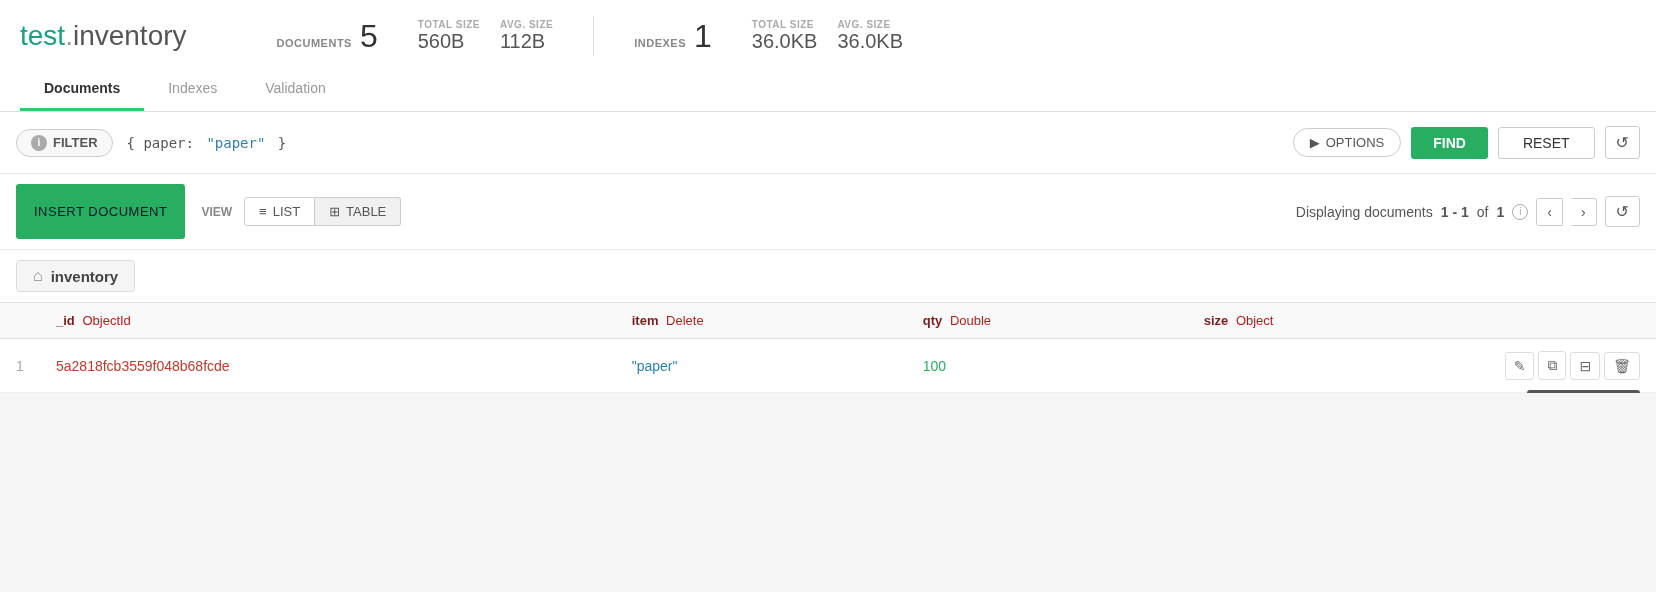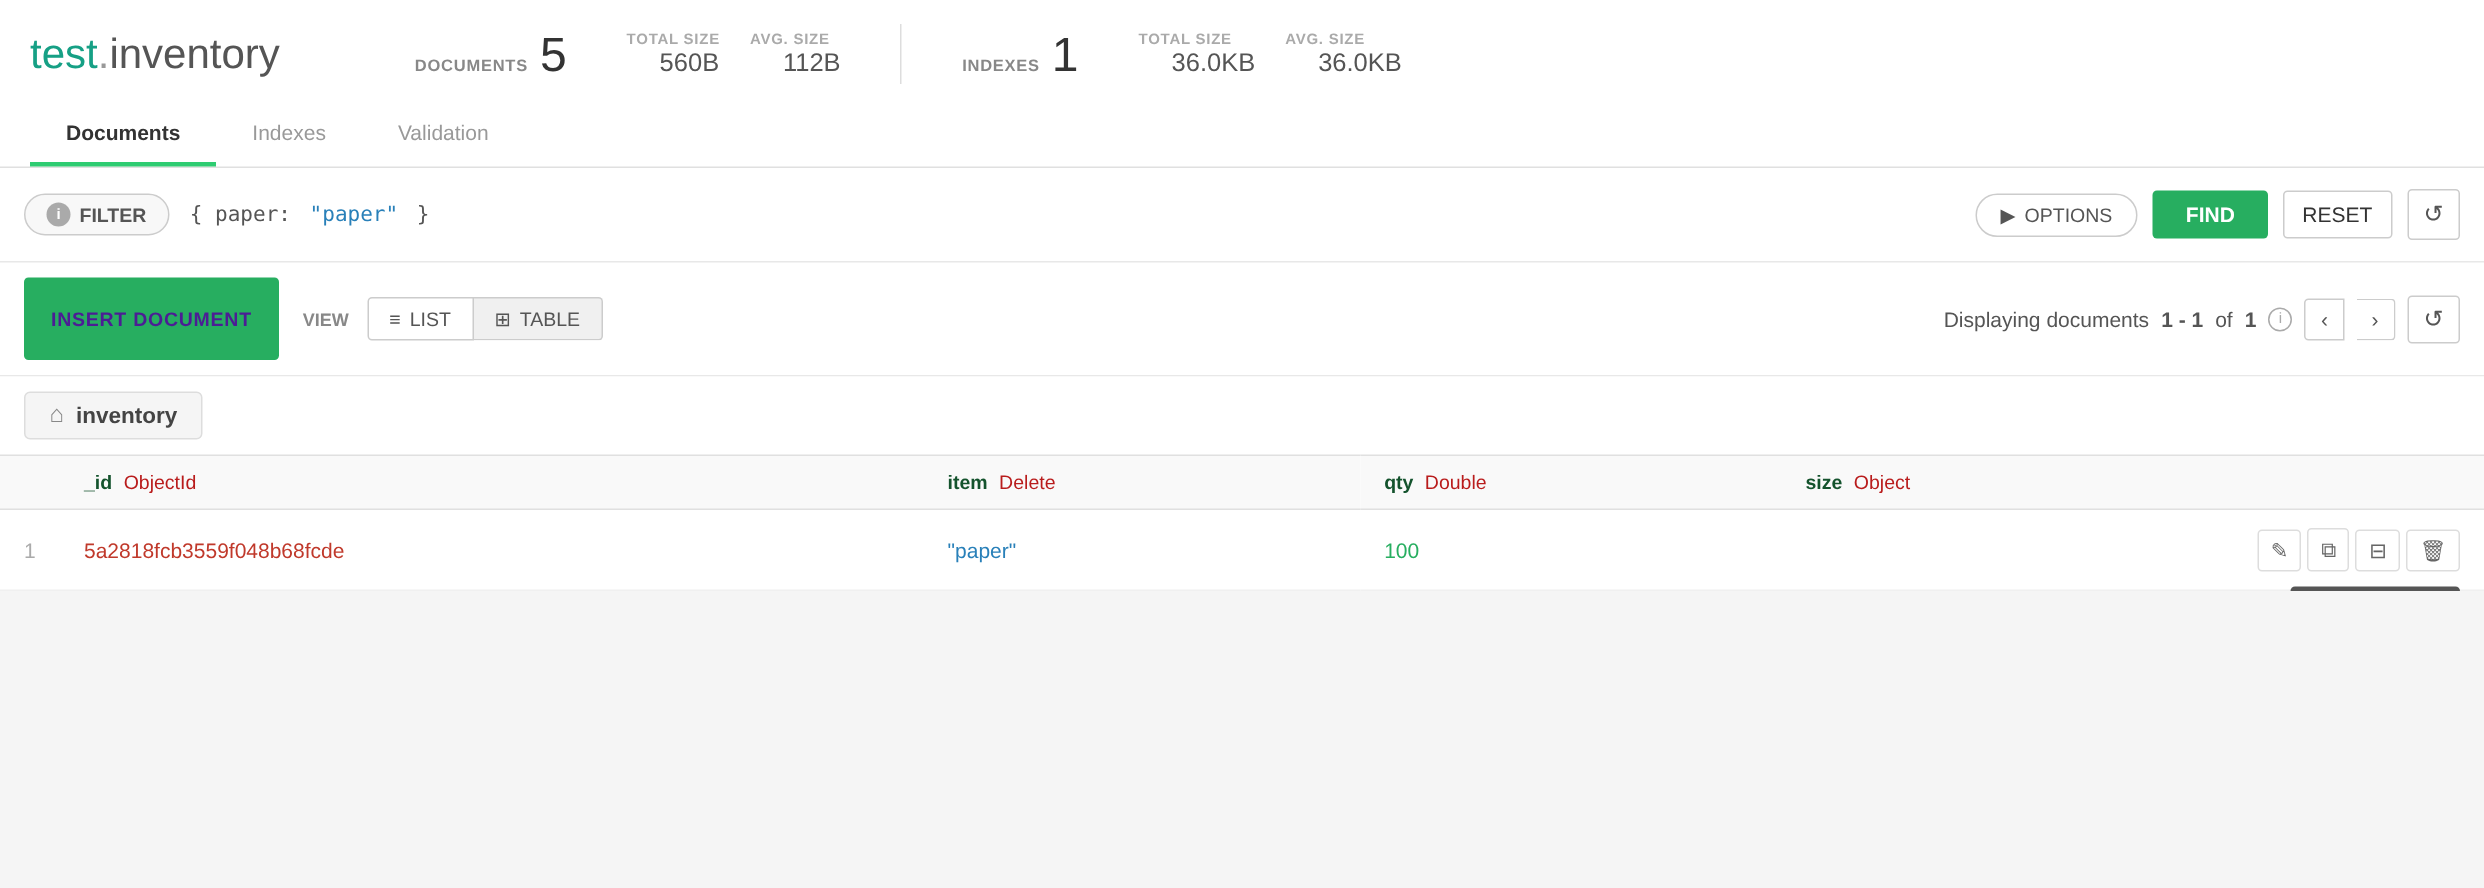--- a/index.html
+++ b/index.html
@@ -64,23 +64,22 @@
     }
 
     .stat-sub-label {
       font-size: 10px;
       font-weight: 700;
       color: #aaa;
       letter-spacing: 0.5px;
     }
 
     .stat-sub-val {
-      font-size: 17px;
-      color: #555;
-      margin-left: 22px;
+      font-size: 20px;
+      color: #555;
     }
 
     .stat-divider {
       width: 1px;
       height: 40px;
       background: #ddd;
     }
 
     .tabs-row {
       display: flex;
@@ -178,21 +177,21 @@
       font-weight: 700;
       cursor: pointer;
       border-radius: 3px;
       text-align: center;
     }
 
     .reset-btn {
       background: #fff;
       color: #333;
       border: 1px solid #ccc;
-      padding: 7px 12px;
+      padding: 7px 24px;
       font-size: 14px;
       cursor: pointer;
       border-radius: 3px;
     }
 
     .refresh-btn {
       background: #fff;
       border: 1px solid #ccc;
       border-radius: 3px;
       padding: 6px 10px;
@@ -204,25 +203,25 @@
     .toolbar-row {
       display: flex;
       align-items: center;
       padding: 10px 16px;
       gap: 12px;
       border-bottom: 1px solid #e8e8e8;
     }
 
     .insert-btn {
       background: #27ae60;
-      color: #4c1d95;
+      color: #0f172a;
       border: none;
       padding: 20px 18px;
       font-size: 13px;
-      font-weight: 700;
+      font-weight: 400;
       cursor: pointer;
       border-radius: 3px;
       letter-spacing: 0.5px;
     }
 
     .view-label {
       font-size: 12px;
       color: #888;
       font-weight: 600;
       margin-left: 4px;
@@ -325,21 +324,21 @@
 
     .data-table th {
       background: #f9f9f9;
       border-top: 1px solid #e0e0e0;
       border-bottom: 1px solid #e0e0e0;
       padding: 10px 16px;
       text-align: left;
       font-size: 13px;
     }
 
-    .data-table th .field-name { font-weight: 700; color: #14532d; }
+    .data-table th .field-name { font-weight: 700; color: #7f1d1d; }
     .data-table th .field-type { font-weight: 400; color: #b91c1c; margin-left: 4px; }
 
     .data-table td {
       padding: 12px 16px;
       border-bottom: 1px solid #f0f0f0;
       vertical-align: middle;
       font-size: 14px;
     }
 
     .row-num {

